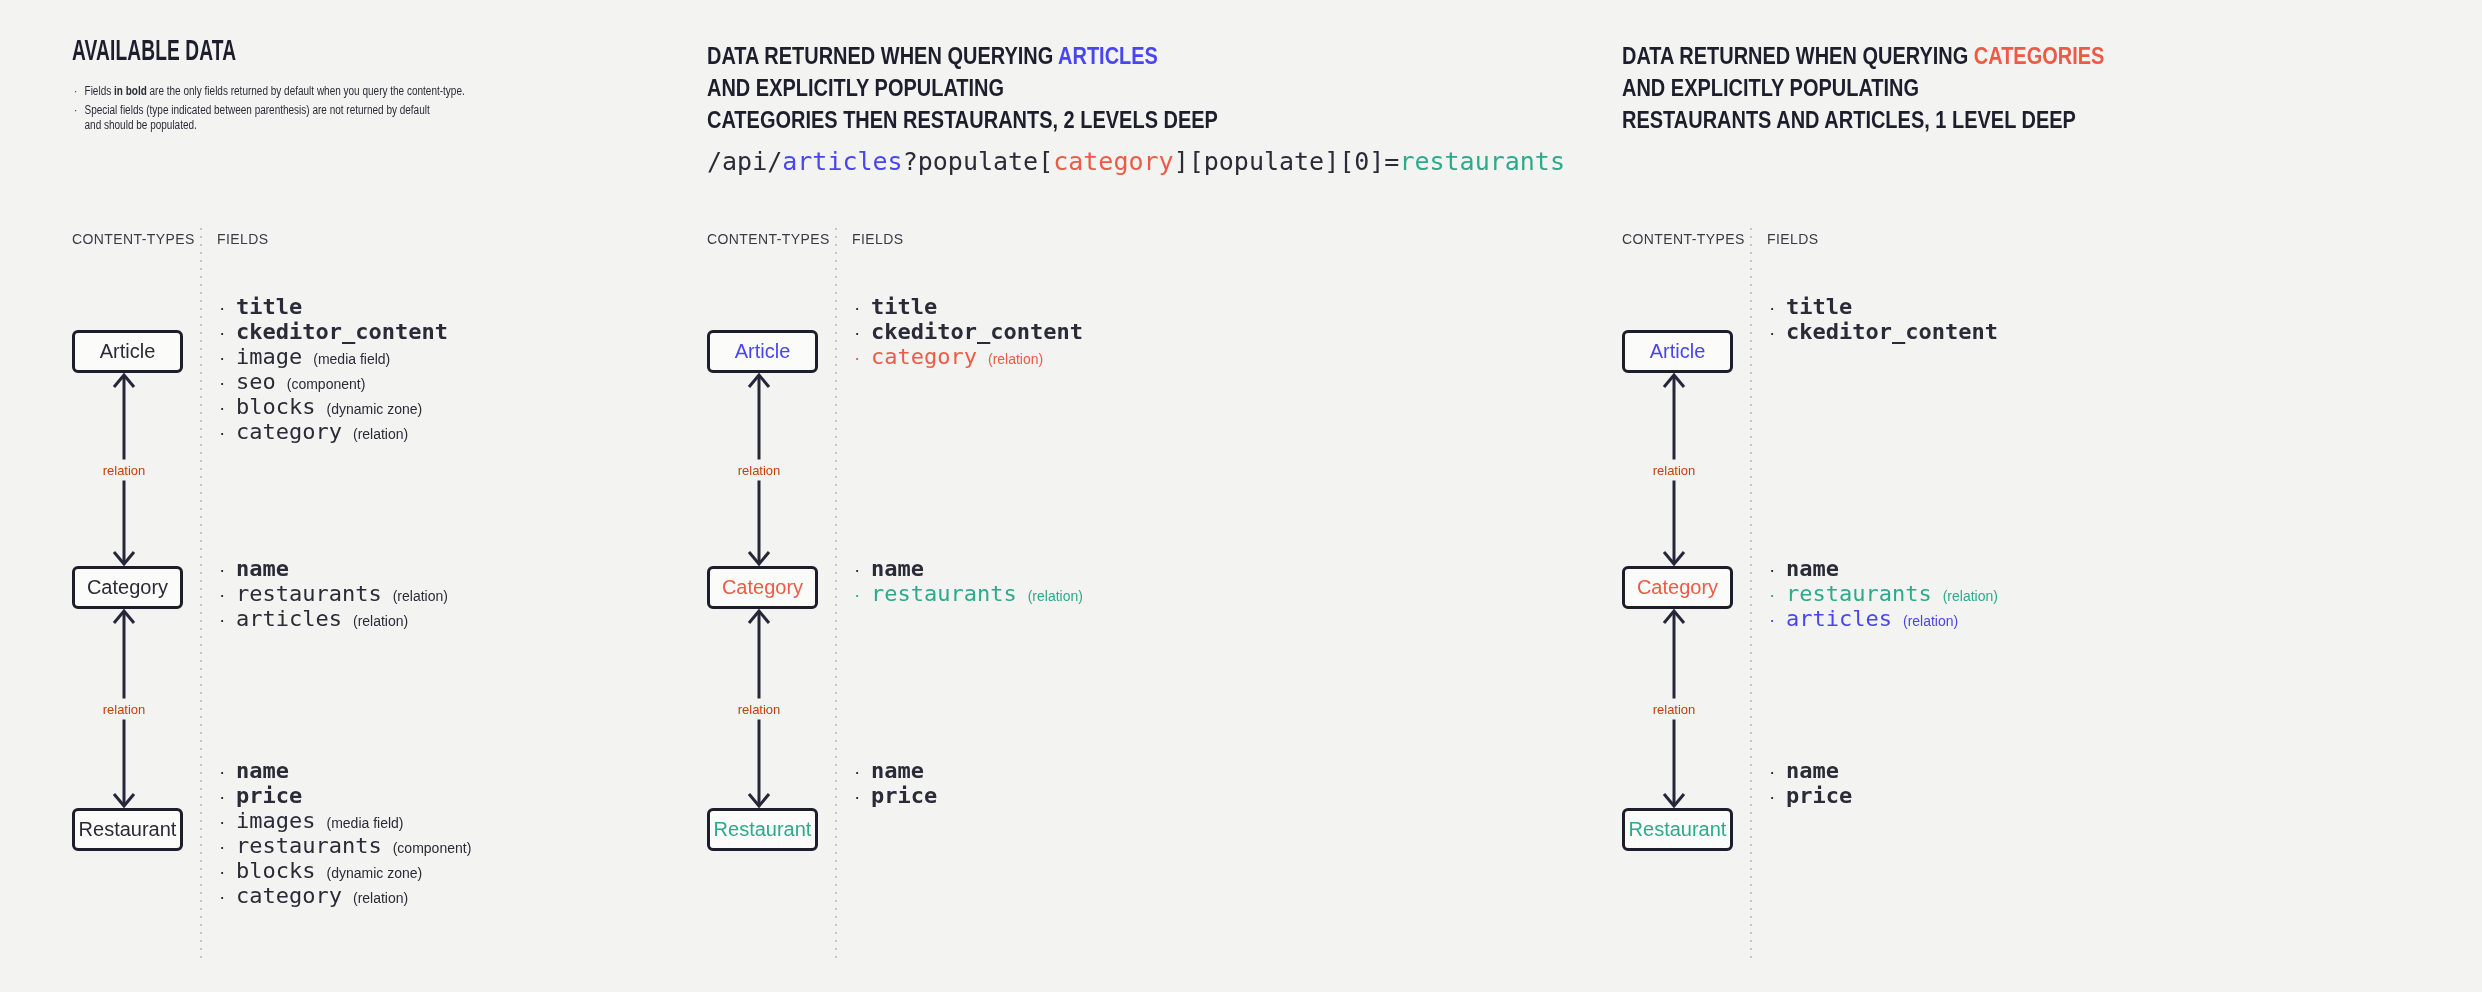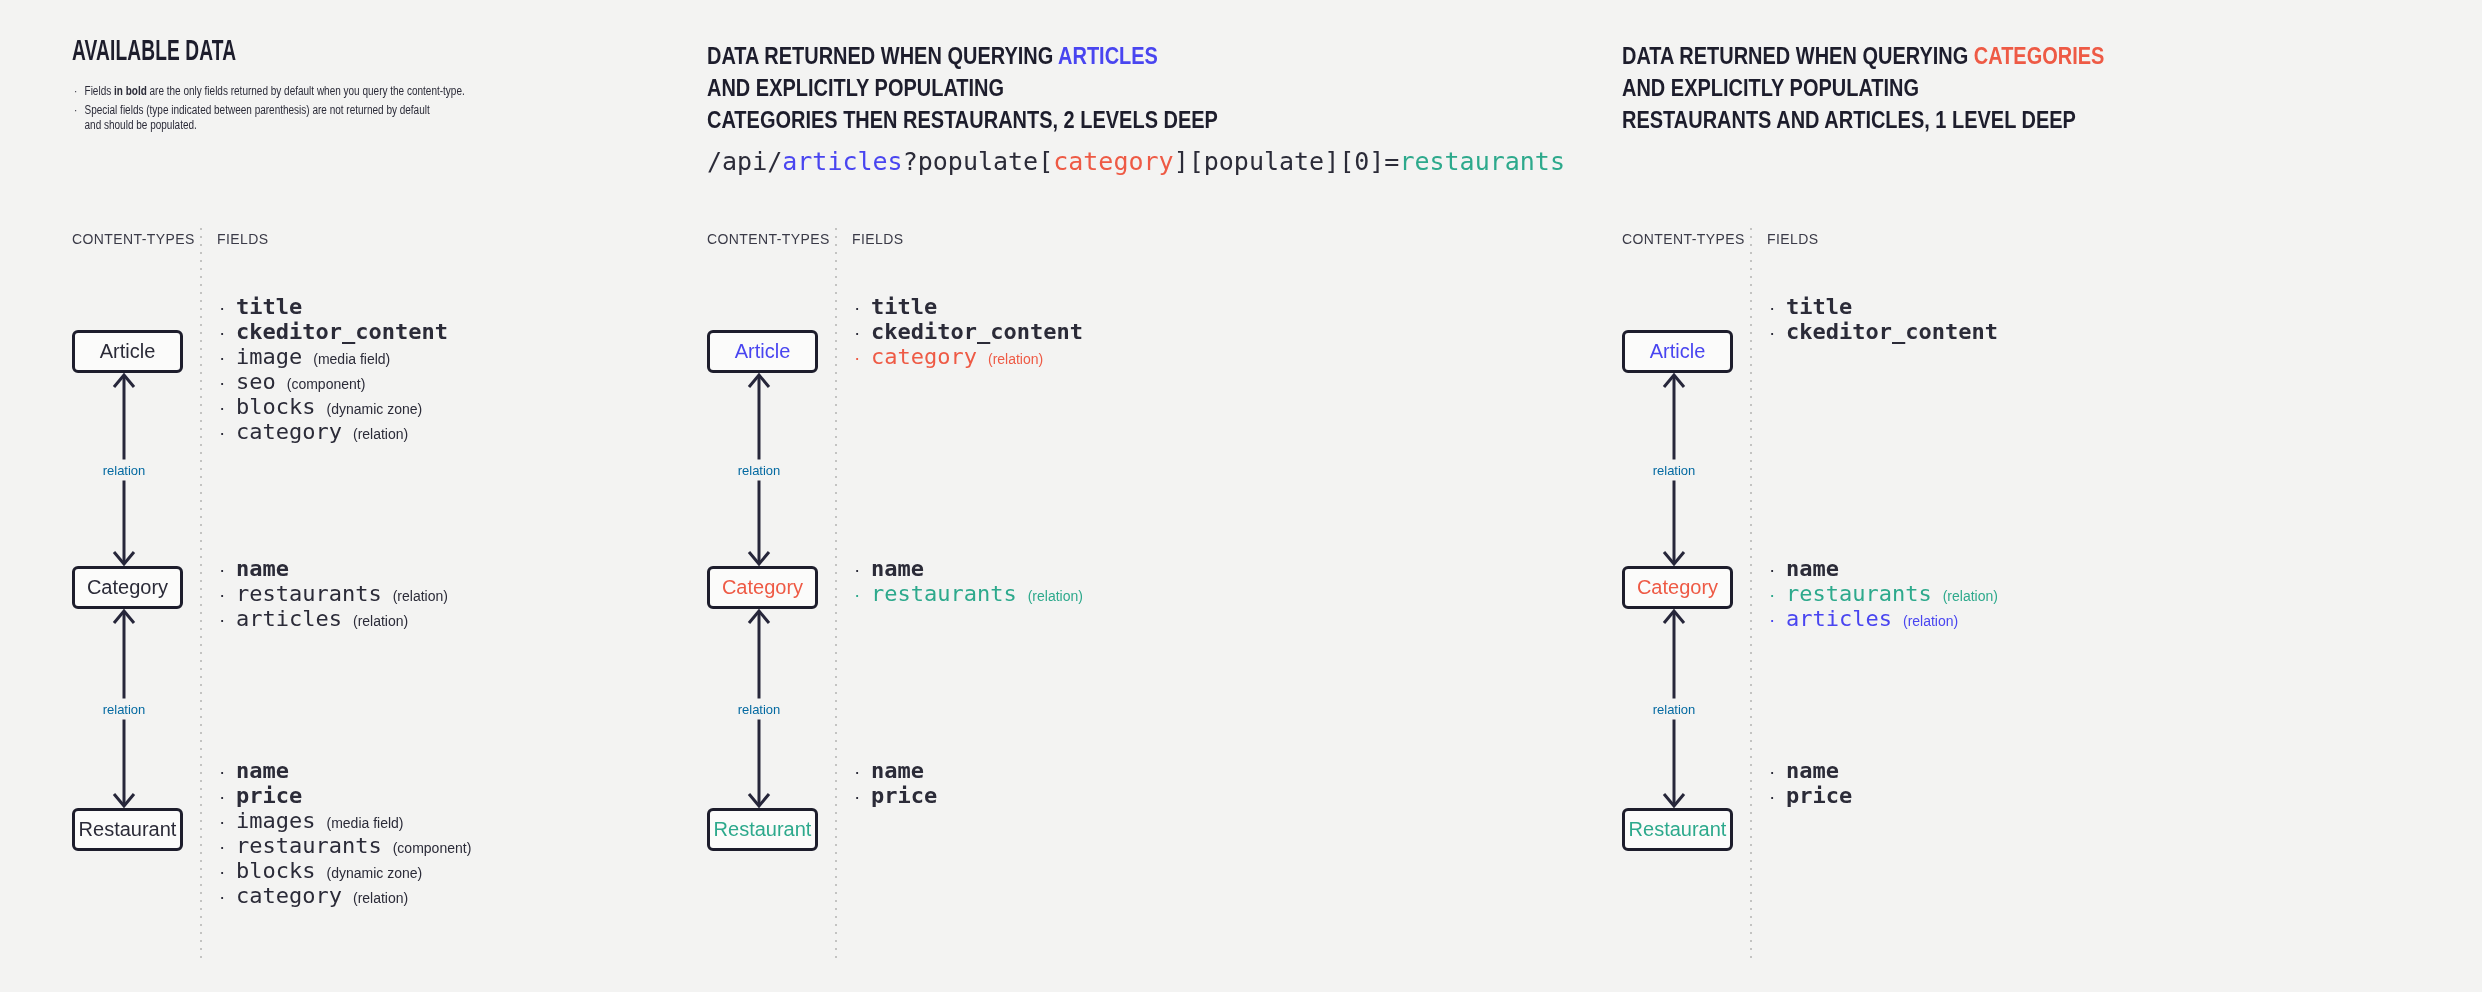--- a/index.html
+++ b/index.html
@@ -61,21 +61,21 @@
     border:3px solid #1d1d2c; border-radius:6px; background:#fbfbfa;
     display:flex; align-items:center; justify-content:center;
     font-size:20px;
   }
   .connector { position:absolute; left:37px; width:30px; }
   .connector svg { display:block; }
   .relation-label {
     position:absolute; left:50%; top:50%;
     transform:translate(-50%,-50%);
     background:#f3f3f2; padding:3px 3px;
-    font-size:13px; color:#0369a1; white-space:nowrap;
+    font-size:13px; color:#c2410c; white-space:nowrap;
   }
 
   .field-group { position:absolute; left:147px; }
   .field-row { height:25px; display:flex; align-items:baseline; }
   .field-bullet { width:17px; font-size:19px; line-height:25px; }
   .field-name {
     font-family:"DejaVu Sans Mono", monospace;
     font-size:22px; line-height:25px;
   }
   .field-name.bold { font-weight:700; }

